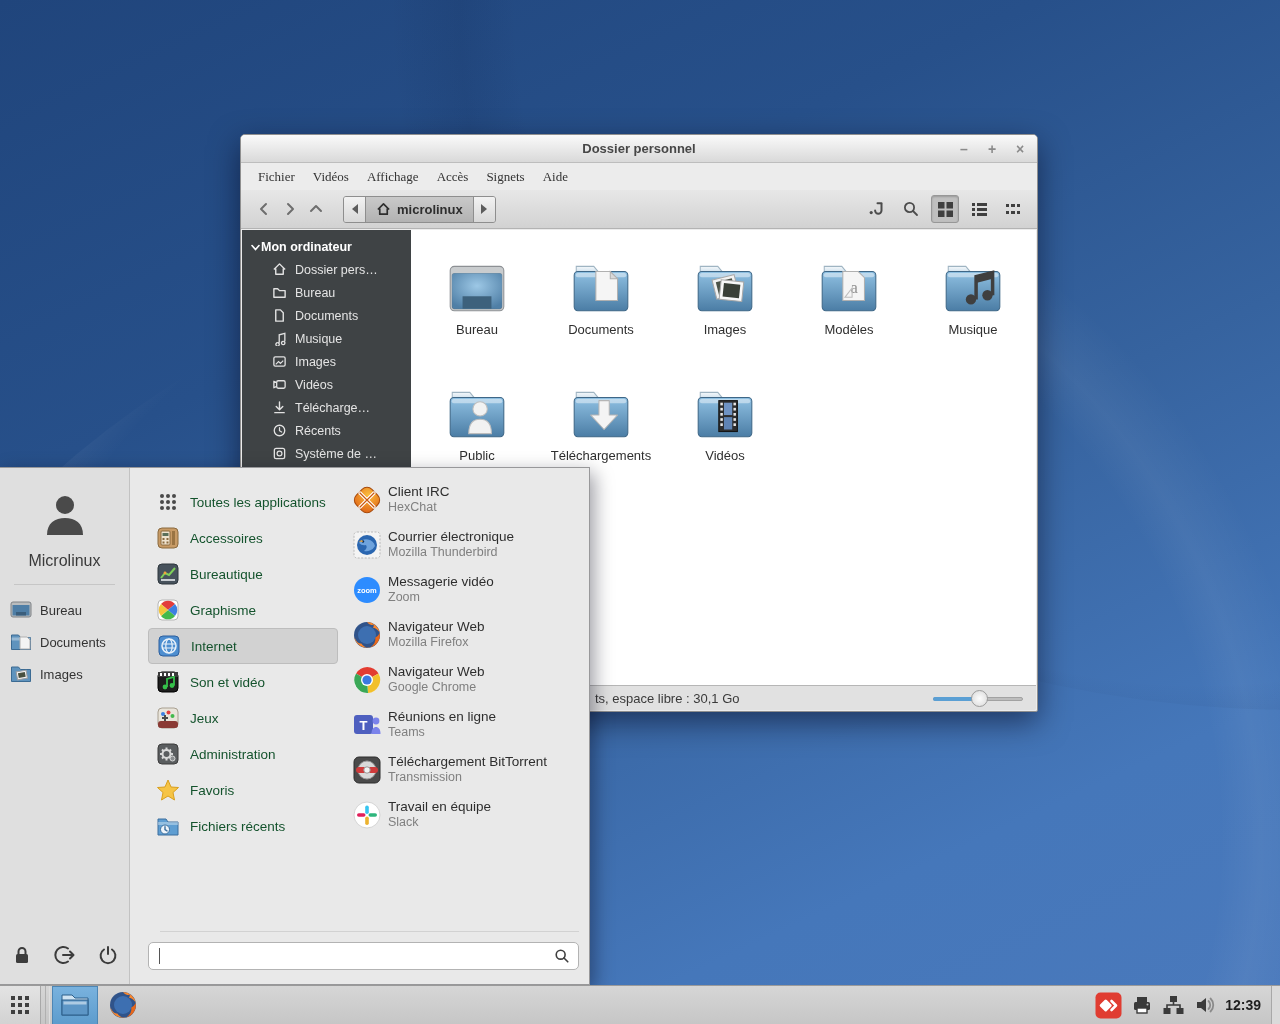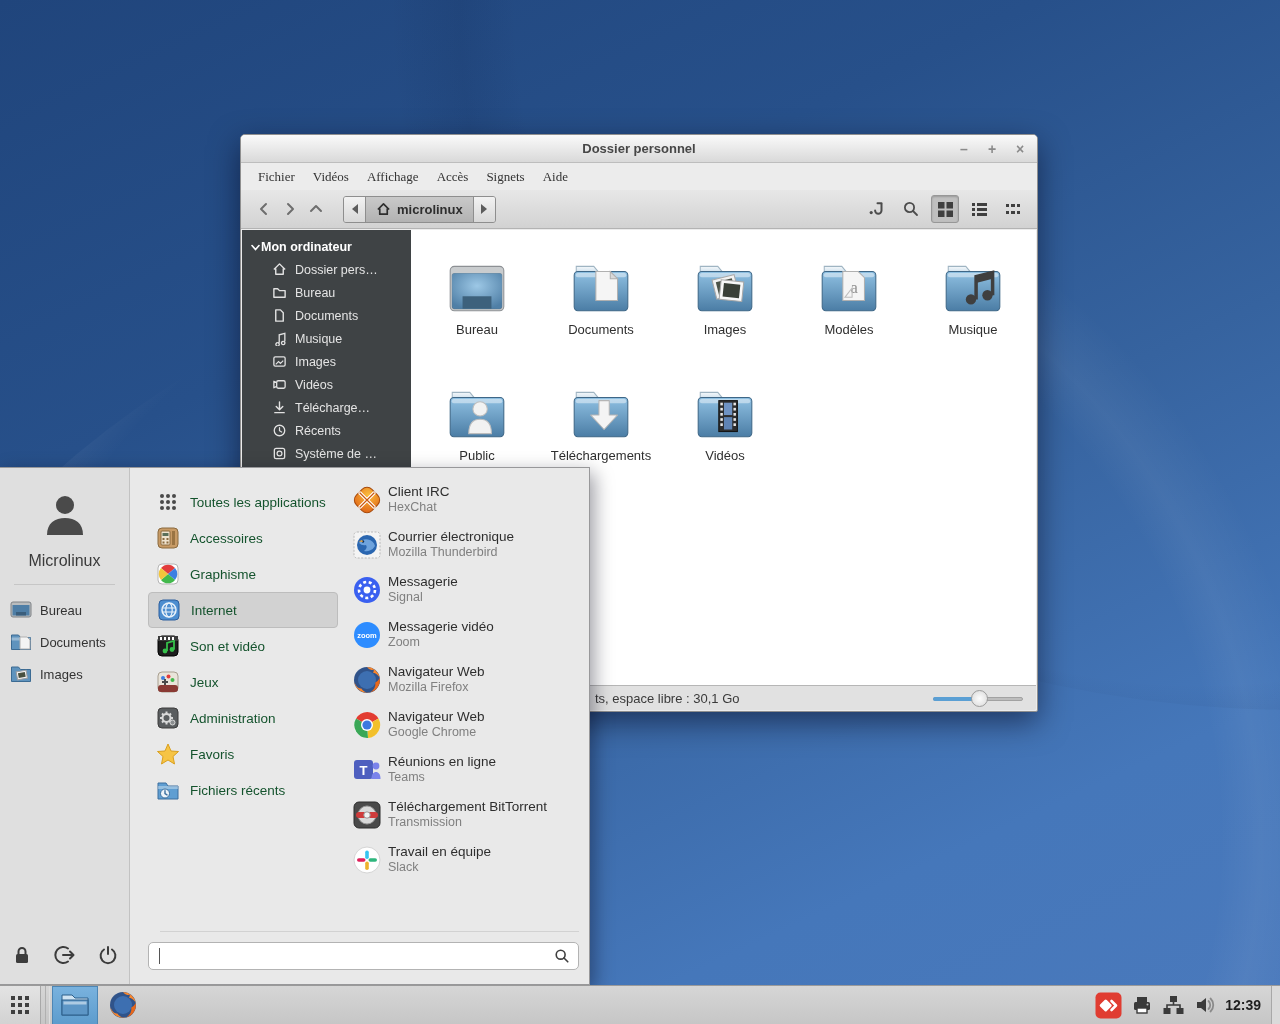--- a/index.html
+++ b/index.html
@@ -501,20 +501,29 @@
             <rect x="10.5" y="12" width="2" height="2"></rect>
             <rect x="6.5" y="15.5" width="2" height="2"></rect>
             <rect x="10.5" y="15.5" width="2" height="2"></rect>
           </g>
           <rect x="16" y="5" width="3" height="14" fill="#9a7443"></rect>
         </svg>
       <span>Accessoires</span>
     </div>
     <div class="cat">
       <svg class="cicon" viewBox="0 0 24 24">
+          <rect x="2" y="2" width="20" height="20" rx="4" fill="#47525c" stroke="#2e363d"></rect>
+          <polyline points="5,16 9,11 13,13 19,6" fill="none" stroke="#7fd05a" stroke-width="2"></polyline>
+          <rect x="5" y="17" width="14" height="2" fill="#c8cdd2"></rect>
+          <circle cx="9" cy="11" r="1.4" fill="#f2a33c"></circle>
+        </svg>
+      <span>Bureautique</span>
+    </div>
+    <div class="cat">
+      <svg class="cicon" viewBox="0 0 24 24">
           <rect x="2" y="2" width="20" height="20" rx="4" fill="#fff" stroke="#b5b5b5"></rect>
           <path d="M12 12 L5 6 A9 9 0 0 1 19 6 z" fill="#e23c3c"></path>
           <path d="M12 12 L19 6 A9 9 0 0 1 19 18 z" fill="#3c7fe2"></path>
           <path d="M12 12 L19 18 A9 9 0 0 1 5 18 z" fill="#42b94c"></path>
           <path d="M12 12 L5 18 A9 9 0 0 1 5 6 z" fill="#f2c53c"></path>
         </svg>
       <span>Graphisme</span>
     </div>
     <div class="cat sel">
       <svg class="cicon" viewBox="0 0 24 24">
@@ -601,31 +610,20 @@
       <svg class="aicon" viewBox="0 0 30 30">
           <rect x="2" y="2" width="26" height="26" rx="3" fill="#f4f4f4" stroke="#b9b9b9" stroke-dasharray="2 1.5"></rect>
           <circle cx="15" cy="15" r="10" fill="#2a66b0"></circle>
           <path d="M7 13 a9 9 0 0 1 16 3 a10 10 0 0 1 -11 5 q4-3 2-6 q-4 1-7-2" fill="#6ea3dd"></path>
           <circle cx="11" cy="11.5" r="1.2" fill="#0d2d55"></circle>
           <path d="M6.5 11.5 l3.5-1.5 1 2 z" fill="#e8a33c"></path>
         </svg>
       <div>
           <div class="t1">Courrier électronique</div>
           <div class="t2">Mozilla Thunderbird</div>
-        </div>
-    </div>
-    <div class="app">
-      <svg class="aicon" viewBox="0 0 30 30">
-          <circle cx="15" cy="15" r="13" fill="#3a60f0"></circle>
-          <circle cx="15" cy="15" r="8" fill="none" stroke="#fff" stroke-width="2.6" stroke-dasharray="3 2.6"></circle>
-          <circle cx="15" cy="15" r="3.4" fill="#fff"></circle>
-        </svg>
-      <div>
-          <div class="t1">Messagerie</div>
-          <div class="t2">Signal</div>
         </div>
     </div>
     <div class="app">
       <svg class="aicon" viewBox="0 0 30 30">
           <circle cx="15" cy="15" r="13" fill="#2d8cff"></circle>
           <text x="15" y="18" text-anchor="middle" font-size="7.5" font-weight="bold" fill="#fff" font-family="Liberation Sans, sans-serif">zoom</text>
         </svg>
       <div>
           <div class="t1">Messagerie vidéo</div>
           <div class="t2">Zoom</div>

